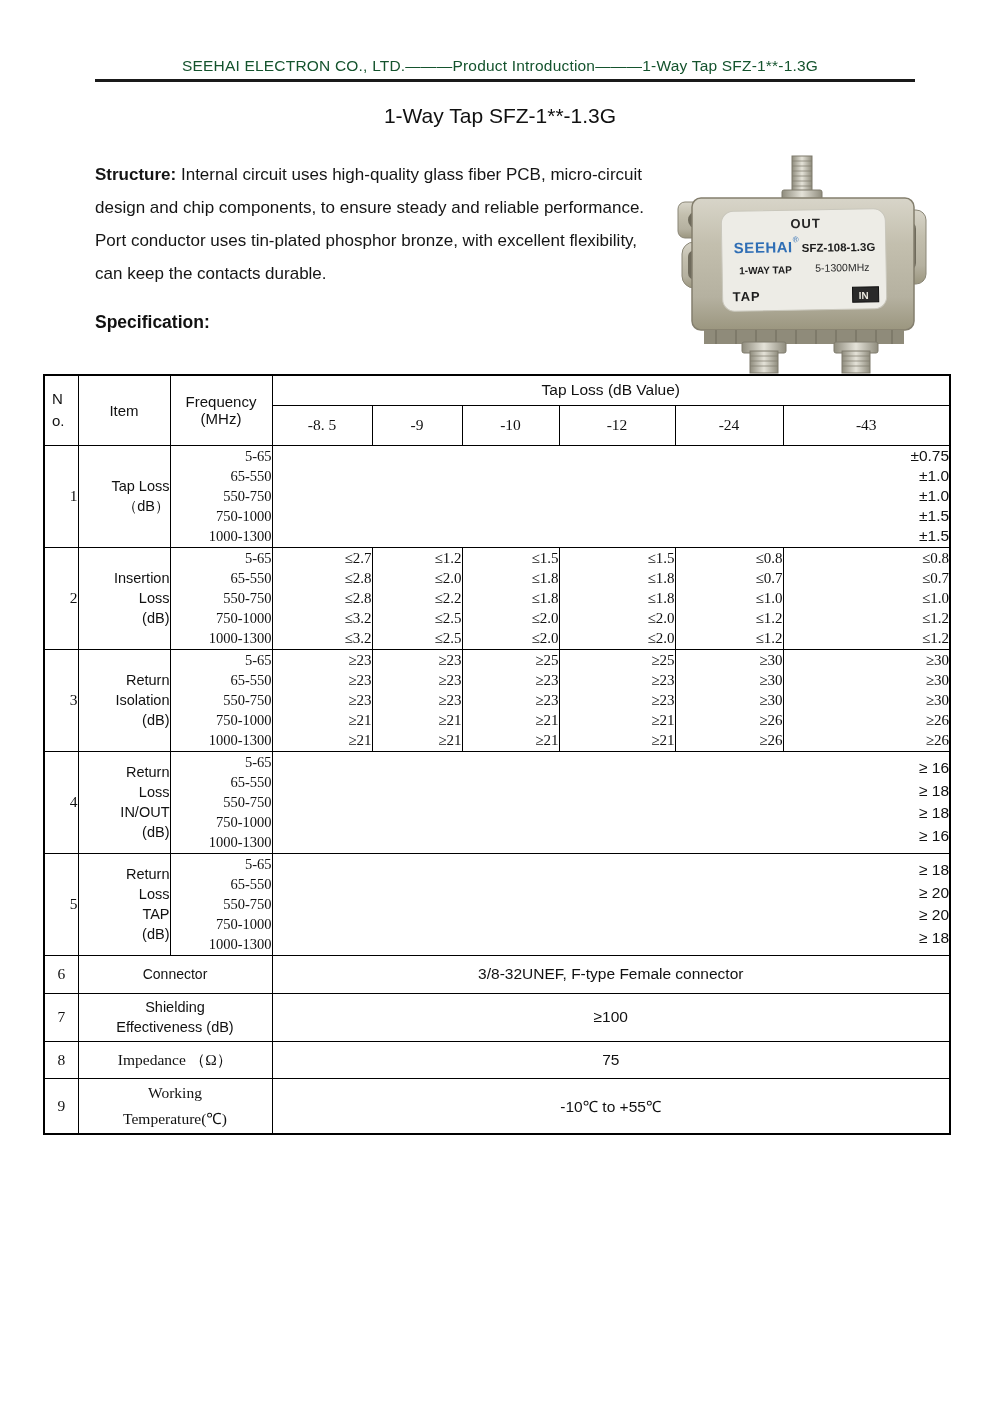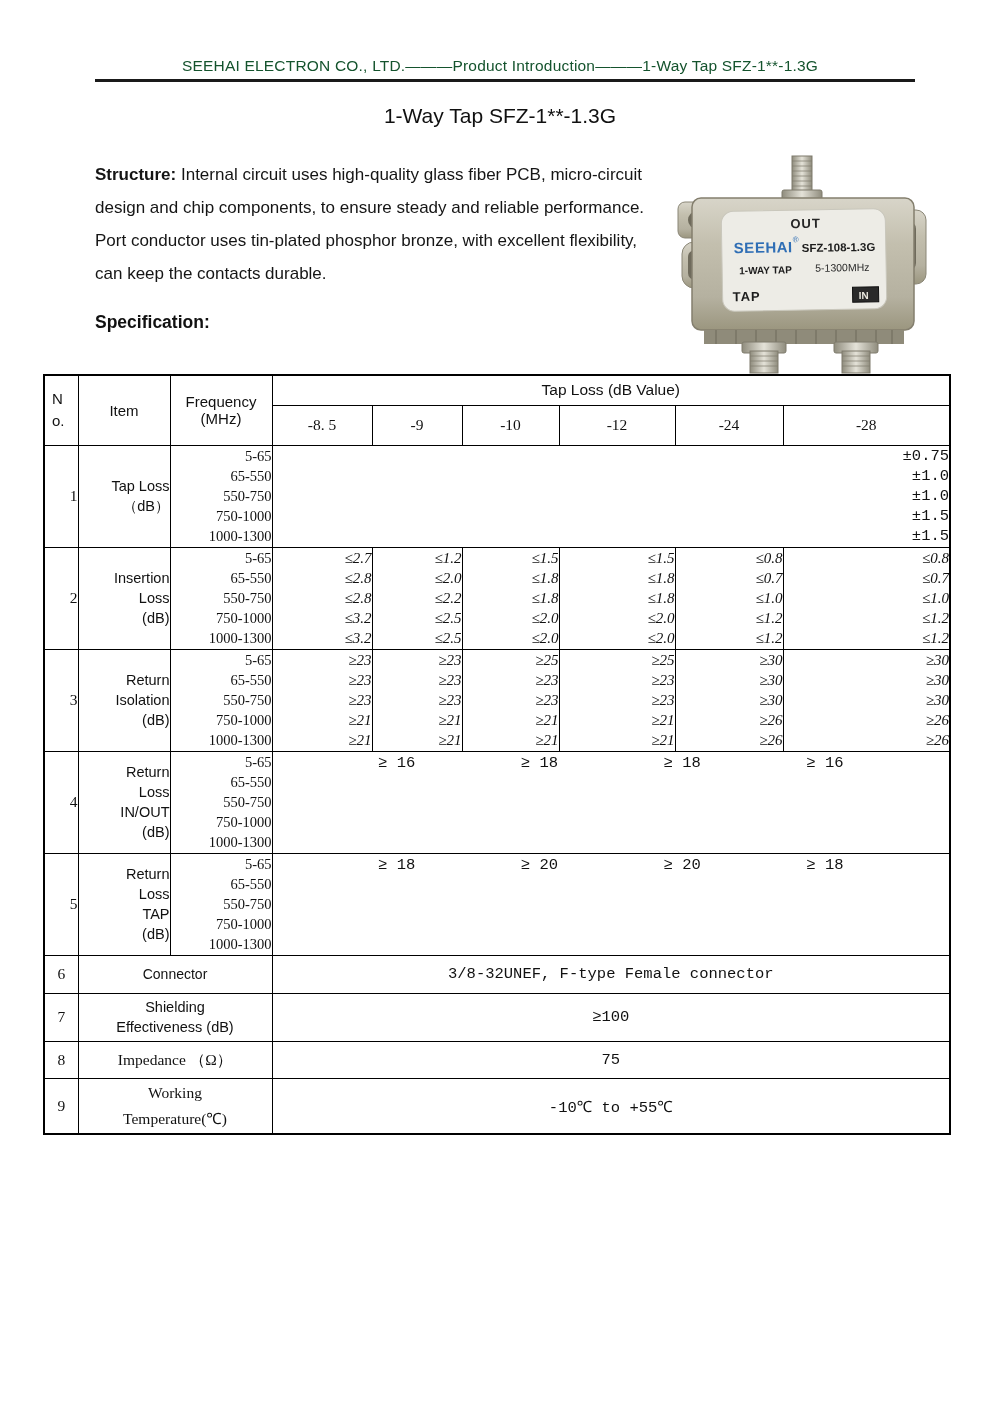--- a/index.html
+++ b/index.html
@@ -28,24 +28,24 @@
   .h-no { text-align:left; padding-left:7px; white-space:pre-line; line-height:22px; }
   .pre { white-space:pre-line; }
 
   tr.hrow1 th { height:30px; }
   tr.hrow2 th { height:40px; font-family:"Liberation Serif", serif; font-size:15.5px; font-weight:normal; }
 
   td.no-cell { text-align:center; font-family:"Liberation Serif", serif; font-size:15.5px; }
   td.item-cell { text-align:center; font-size:14.5px; line-height:20px; white-space:pre-line; }
   td.item-serif { font-family:"Liberation Serif", serif; font-size:15.5px; line-height:26px; }
   td.freq-cell { text-align:center; font-family:"Liberation Serif", serif; font-size:14.5px; }
-  td.val-cell { text-align:center; font-family:"Liberation Serif", serif; font-size:15px;font-style:italic; }
+  td.val-cell { text-align:center; font-family:"Liberation Serif", serif; font-size:15px; }
   .lines5 div { line-height:20.2px; }
-  .lines4 { display:flex; flex-direction:row; justify-content:space-evenly; height:96px; }
-  td.big-val { text-align:center; font-family:Liberation Mono, monospace; font-size:15.5px; }
+  .lines4 { display:flex; flex-direction:column; justify-content:space-evenly; height:96px; }
+  td.big-val { text-align:center; font-family:Liberation Sans, sans-serif; font-size:15.5px; }
 
   tr.r15 td { height:101px;text-align:right; }
   tr.r6 td { height:38px; }
   tr.r7 td { height:48px; }
   tr.r8 td { height:37px; }
   tr.r9 td { height:56px; }
 </style>
 </head>
 <body>
 
@@ -160,21 +160,21 @@
     <th class="h-sans pre" rowspan="2">Frequency
 (MHz)</th>
     <th class="h-sans" colspan="6" style="font-size:15.5px;">Tap Loss (dB Value)</th>
   </tr>
   <tr class="hrow2">
     <th>-8. 5</th>
     <th>-9</th>
     <th>-10</th>
     <th>-12</th>
     <th>-24</th>
-    <th>-28</th>
+    <th>-43</th>
   </tr>
 
   <tr class="r15">
     <td class="no-cell">1</td>
     <td class="item-cell">Tap Loss
 （dB）</td>
     <td class="freq-cell lines5">
           <div>5-65</div>
           <div>65-550</div>
           <div>550-750</div>

